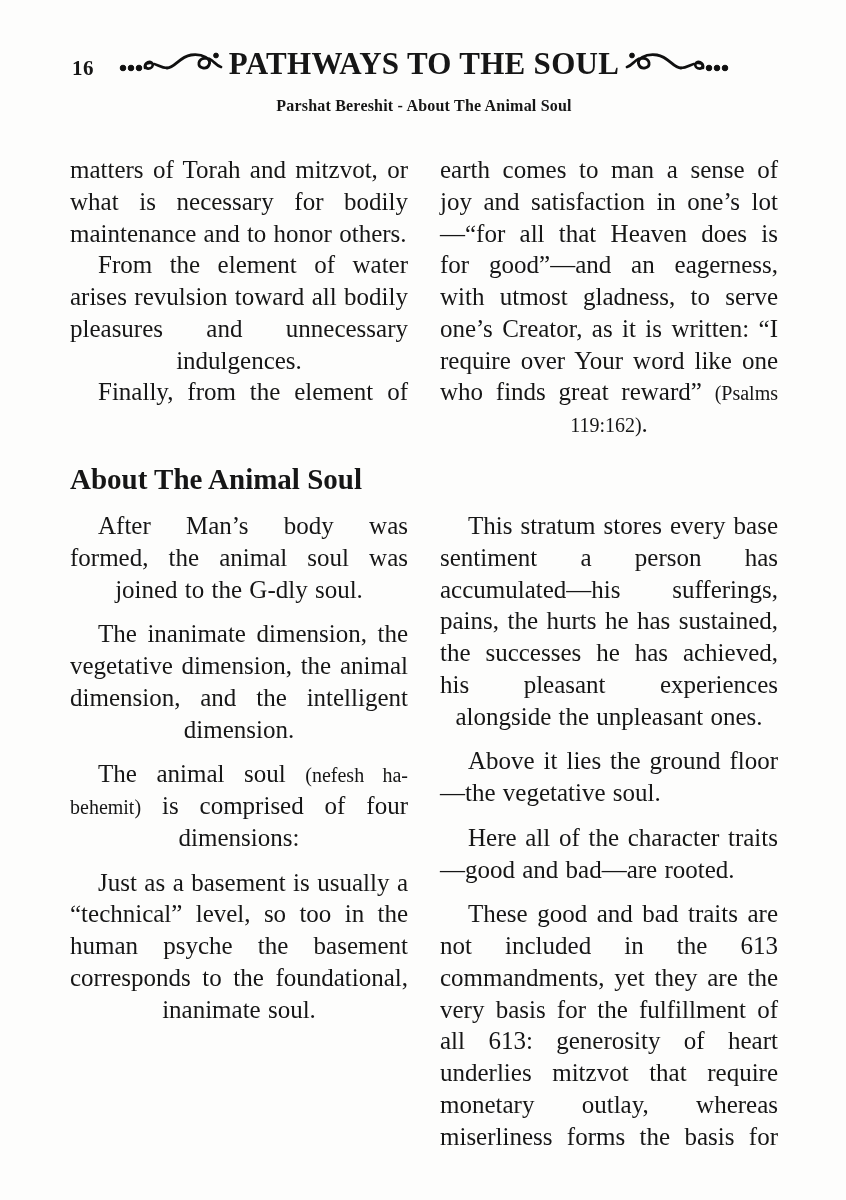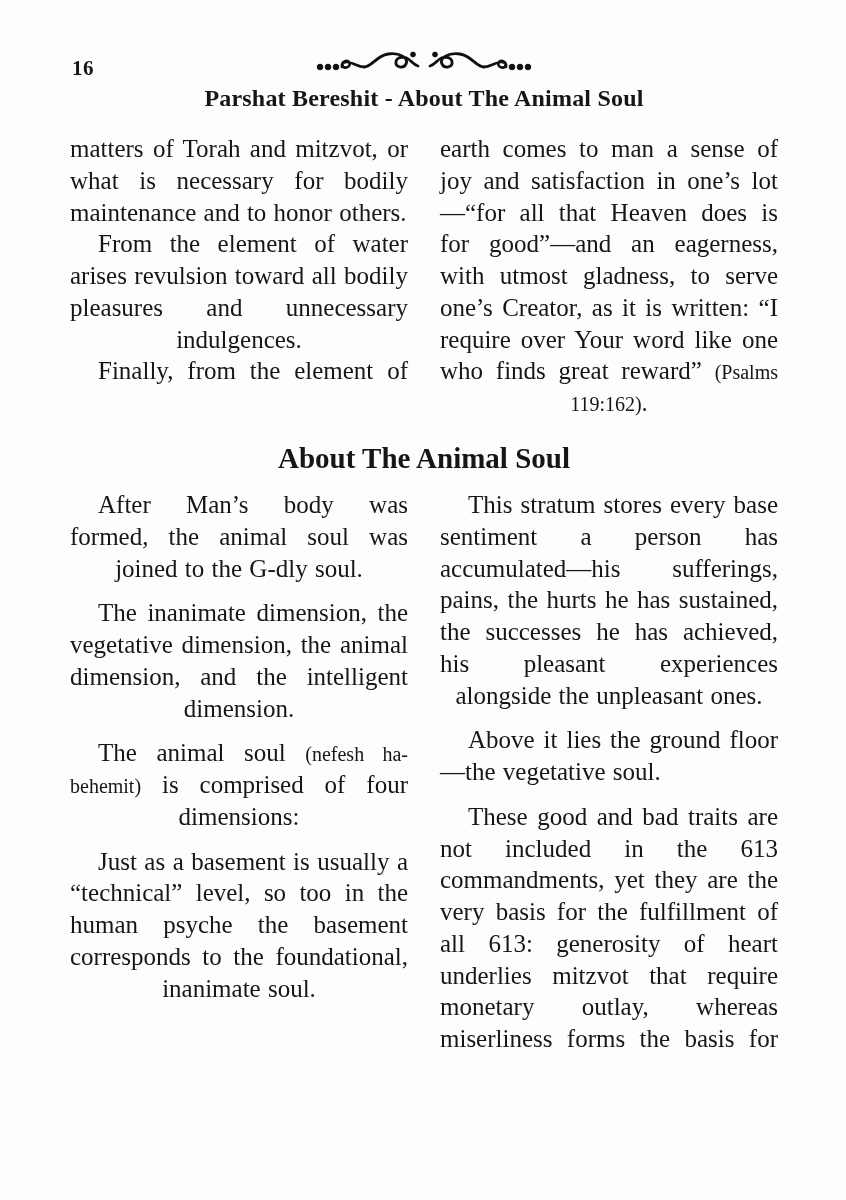--- a/index.html
+++ b/index.html
@@ -26,42 +26,42 @@
     display:flex;align-items:center;justify-content:center;gap:4px;
     line-height:1;
   }
   .main-title{
     font-size:31px;font-weight:bold;white-space:nowrap;
     letter-spacing:.3px;
   }
   .ornament{flex:0 0 auto;display:block;}
   .ornament path,.ornament circle{stroke:#101010;}
   .subtitle{
-    font-size:24px;font-weight:bold;margin-top:7px;letter-spacing:.2px;
+    font-size:16px;font-weight:bold;margin-top:18px;letter-spacing:.2px;
   }
   
   .columns{display:flex;gap:32px;}
-  .columns--top{margin-top:21px;}
+  .columns--top{margin-top:39px;}
   .columns--bottom{margin-top:4px;}
   .col{
     width:338px;flex:0 0 338px;
     font-size:25px;line-height:1.27;
     text-align:justify;
     word-spacing:1px;
   }
   .para{margin:0;}
   .columns--bottom .para{margin:0 0 13px 0;}
   .para.indent{text-indent:28px;}
   .para.last-center{text-align-last:center;}
   .para.last-justify{text-align-last:justify;}
   .para.last-left{text-align-last:left;}
   .small{font-size:20px;}
   
   .section-heading{
-    text-align:center;font-size:29px;font-weight:bold;
+    text-align:left;font-size:29px;font-weight:bold;
     margin:21px 0 13px 0;line-height:1.25;
   }
 </style>
 </head>
 <body>
 
 <div class="page">
 
   <div class="header">
     <div class="page-number">16</div>
@@ -71,20 +71,21 @@
         <circle cx="6" cy="19" r="2.8" fill="#101010" stroke="none"></circle>
         <circle cx="14" cy="19" r="2.8" fill="#101010" stroke="none"></circle>
         <circle cx="22" cy="19" r="2.8" fill="#101010" stroke="none"></circle>
         <path d="M28,19 C27,13 34,11 35.5,15 C37,19 30,21.5 28.5,17.5 C28,15.5 30,13.5 34,14
                  C40,15 44,19 50,19" stroke-width="2.6" stroke-linecap="round"></path>
         <path d="M50,19 C58,19 62,8 74,6 C86,4.5 95,10 92,16 C89.5,21 81,19.5 82,13.5
                  C83,8.5 91,8 95,11.5 C98,14 100,17 104,18" stroke-width="2.8" stroke-linecap="round"></path>
         <circle cx="99" cy="6.5" r="2.4" fill="#101010" stroke="none"></circle>
       </svg>
 
+      <div class="main-title">PATHWAYS TO THE SOUL</div>
 
       <svg class="ornament" width="108" height="30" viewBox="0 0 108 30" fill="none">
         <g transform="scale(-1,1) translate(-108,0)">
           <circle cx="6" cy="19" r="2.8" fill="#101010" stroke="none"></circle>
           <circle cx="14" cy="19" r="2.8" fill="#101010" stroke="none"></circle>
           <circle cx="22" cy="19" r="2.8" fill="#101010" stroke="none"></circle>
           <path d="M28,19 C27,13 34,11 35.5,15 C37,19 30,21.5 28.5,17.5 C28,15.5 30,13.5 34,14
                    C40,15 44,19 50,19" stroke-width="2.6" stroke-linecap="round"></path>
           <path d="M50,19 C58,19 62,8 74,6 C86,4.5 95,10 92,16 C89.5,21 81,19.5 82,13.5
                    C83,8.5 91,8 95,11.5 C98,14 100,17 104,18" stroke-width="2.8" stroke-linecap="round"></path>
@@ -112,17 +113,18 @@
   <div class="columns columns--bottom">
     <div class="col">
         <p class="para indent last-center"><span>After Man’s body was formed, the animal soul was joined to the G-dly soul.</span></p>
         <p class="para indent last-center"><span>The inanimate dimension, the vegetative dimension, the animal dimension, and the intelligent dimension.</span></p>
         <p class="para indent last-center"><span>The animal soul </span><span class="small">(nefesh ha-behemit)</span><span> is comprised of four dimensions:</span></p>
         <p class="para indent last-center"><span>Just as a basement is usually a “technical” level, so too in the human psyche the basement corresponds to the foundational, inanimate soul.</span></p>
       </div>
     <div class="col">
         <p class="para indent last-center"><span>This stratum stores every base sentiment a person has accumulated—his sufferings, pains, the hurts he has sustained, the successes he has achieved, his pleasant experiences alongside the unpleasant ones.</span></p>
         <p class="para indent last-left"><span>Above it lies the ground floor—the vegetative soul.</span></p>
+        <p class="para indent last-left"><span>Here all of the character traits—good and bad—are rooted.</span></p>
         <p class="para indent last-justify"><span>These good and bad traits are not included in the 613 commandments, yet they are the very basis for the fulfillment of all 613: generosity of heart underlies mitzvot that require monetary outlay, whereas miserliness forms the basis for</span></p>
       </div>
   </div>
 
 </div>
 
 </body></html>

